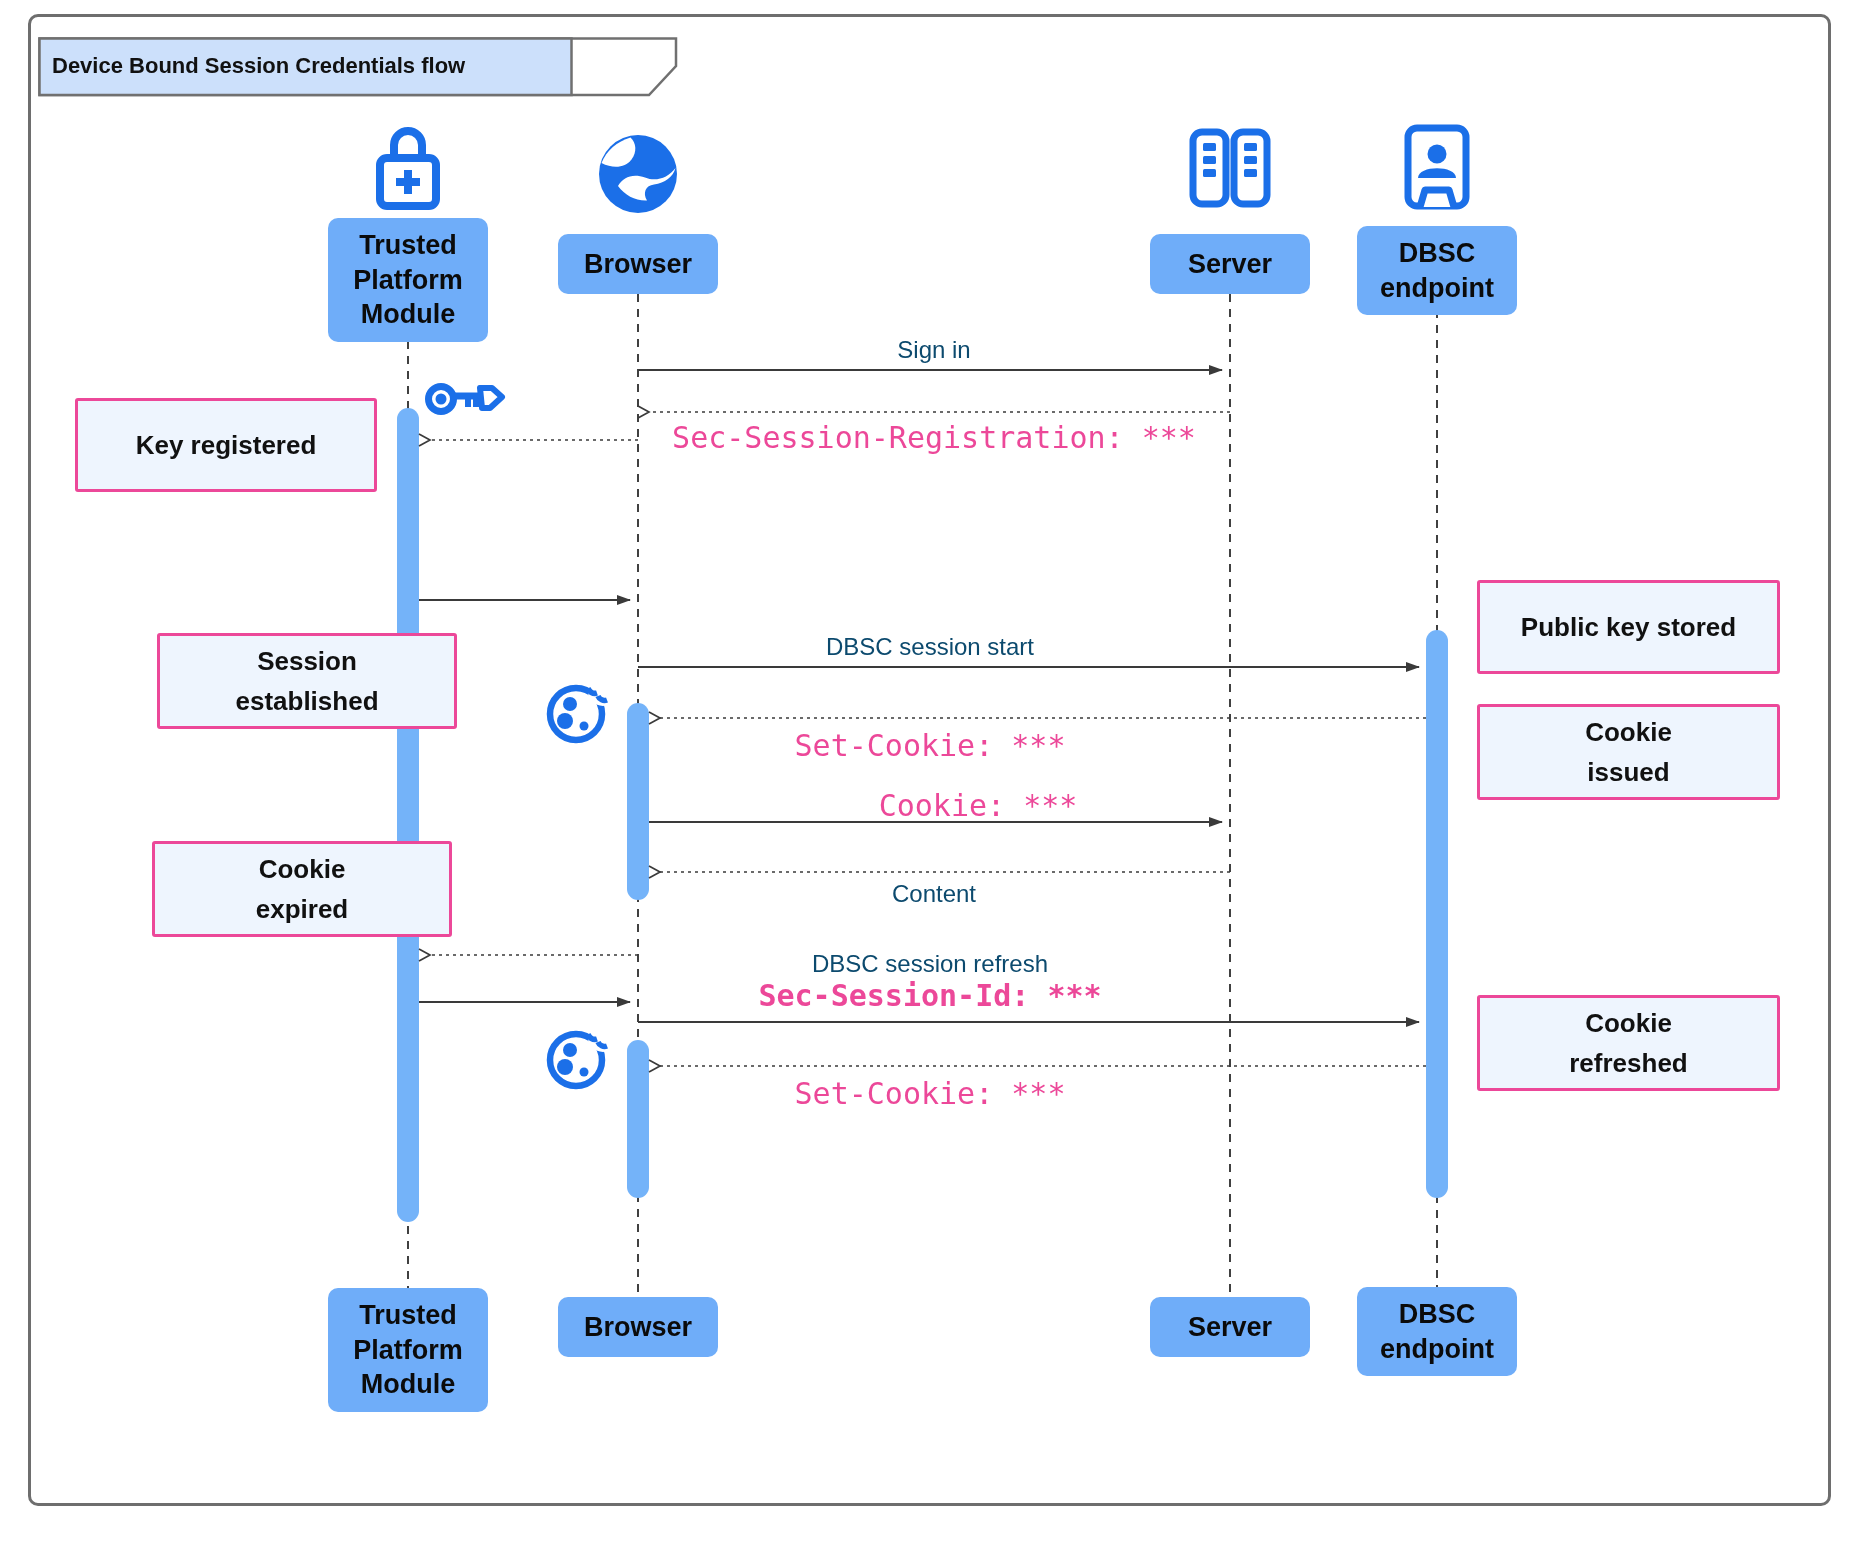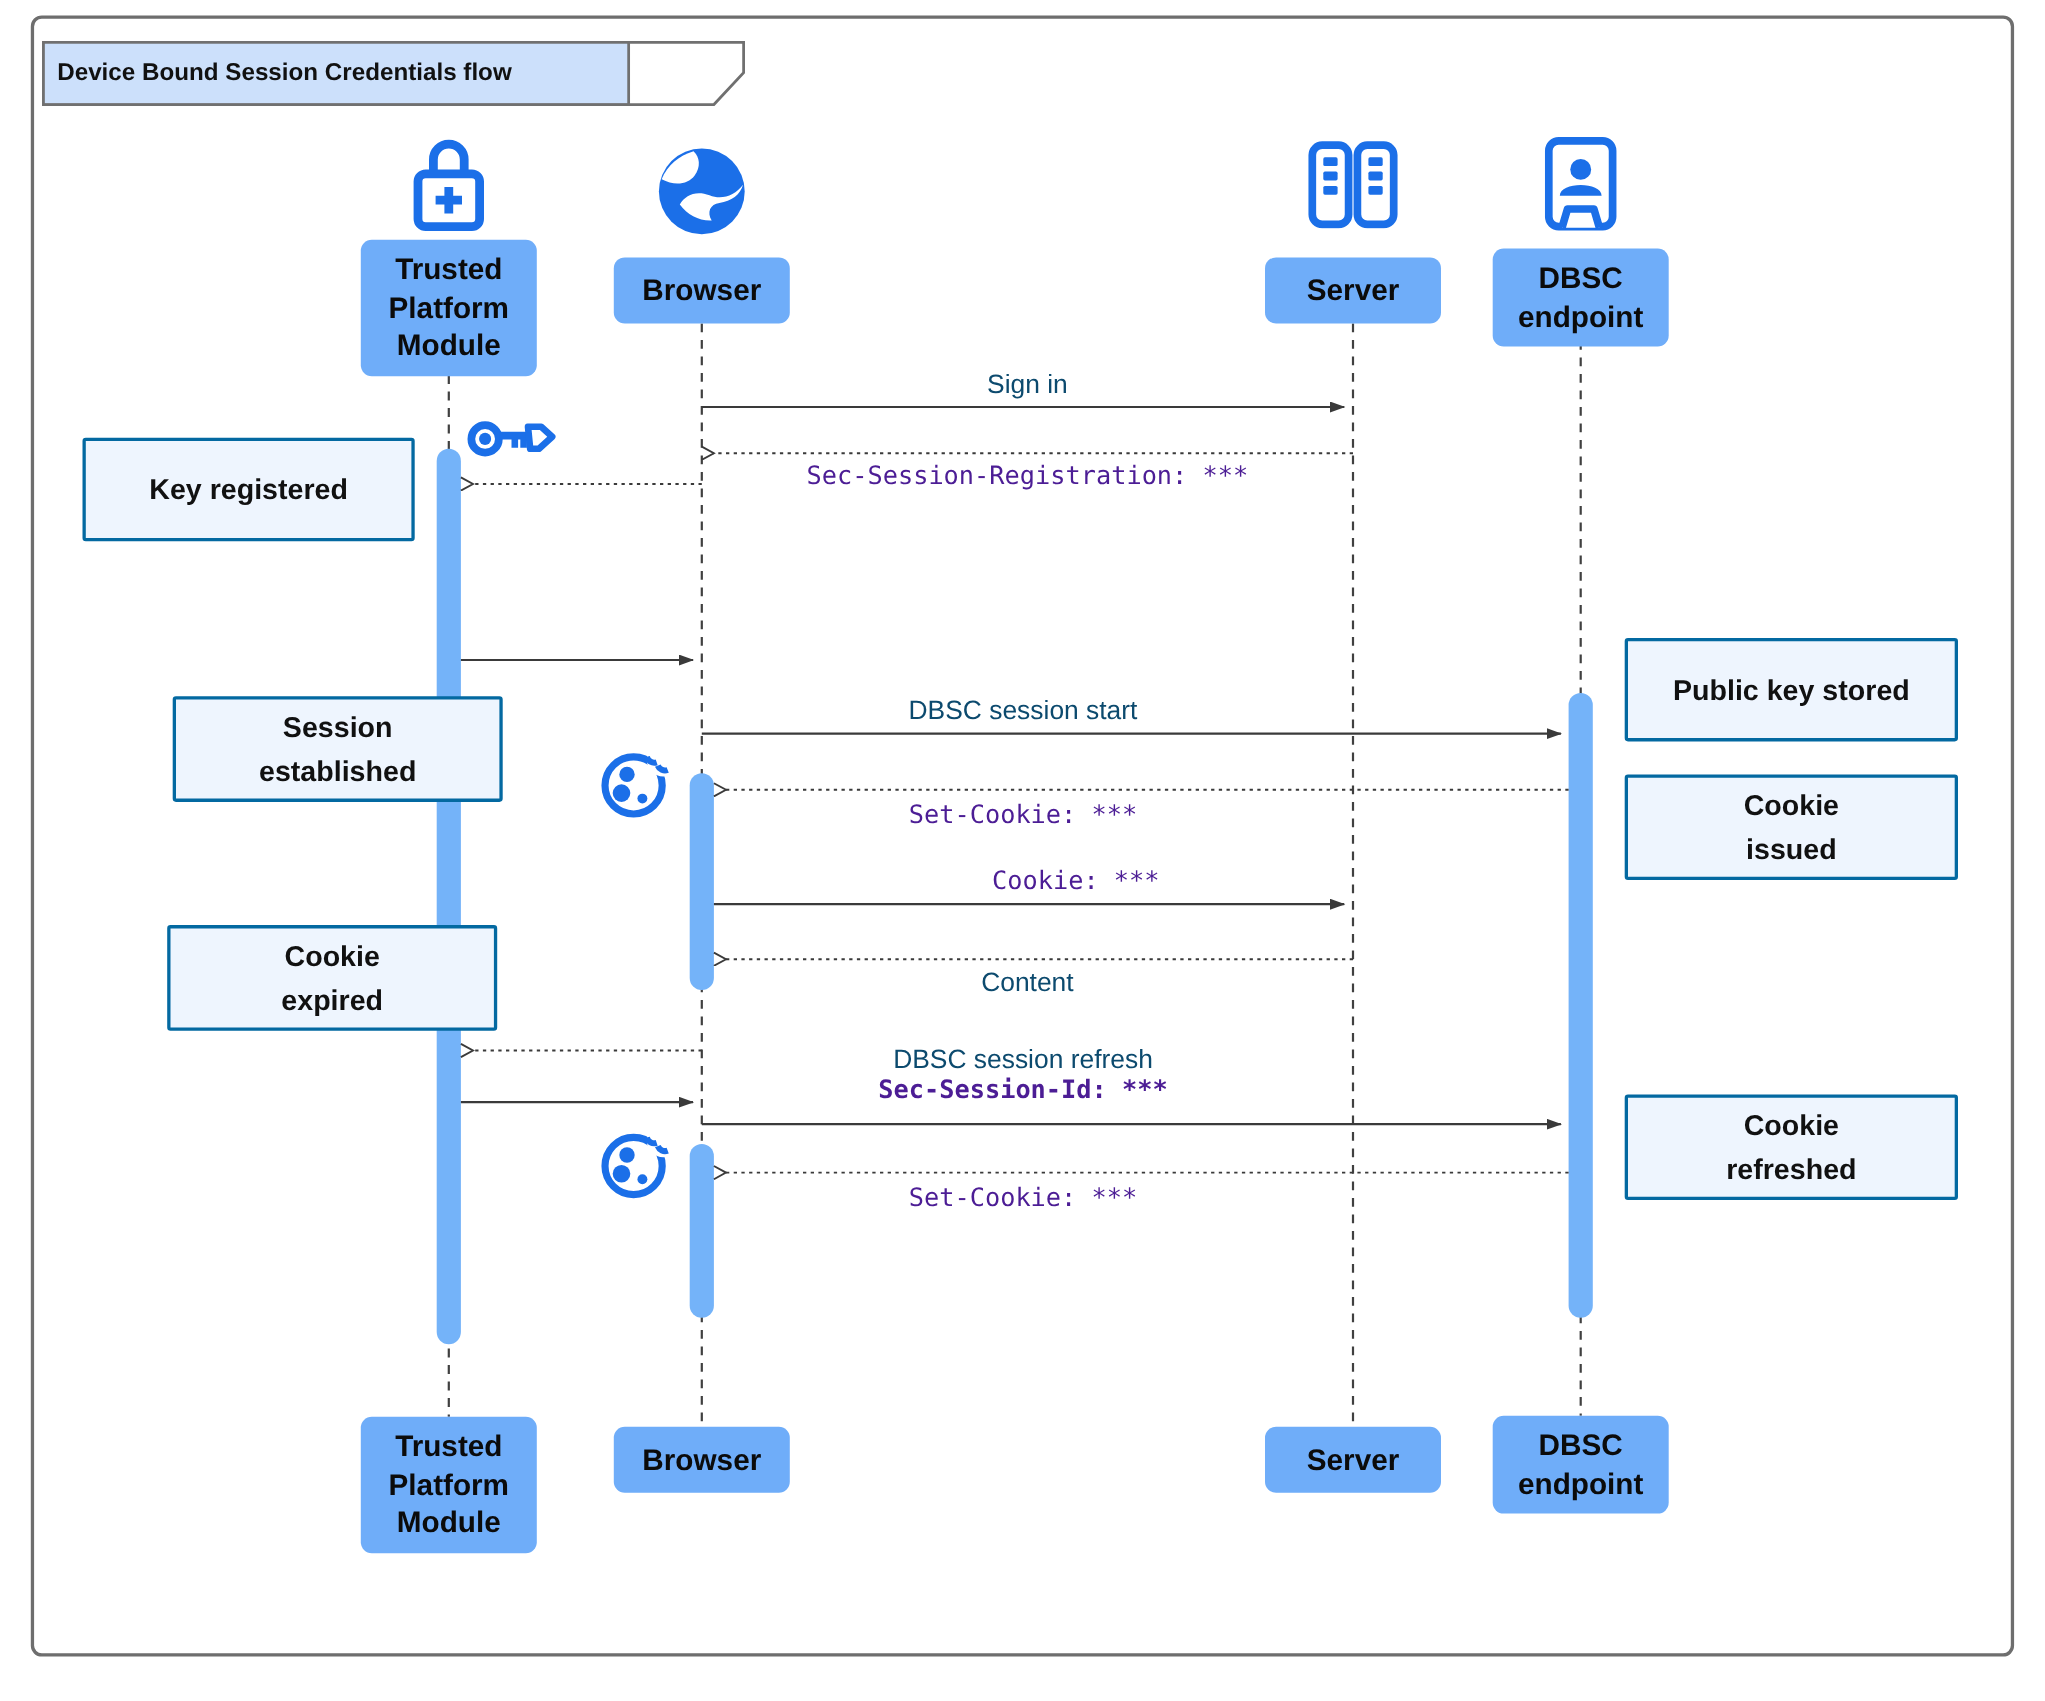--- a/index.html
+++ b/index.html
@@ -4,33 +4,33 @@
 <style>
   html,body{margin:0;padding:0;background:#ffffff;}
   .canvas{position:relative;width:1859px;height:1546px;background:#fff;overflow:hidden;
           font-family:"Liberation Sans",sans-serif;}
   .frame{position:absolute;left:28px;top:14px;width:1797px;height:1486px;
          border:3px solid #6e6e6e;border-radius:10px;background:#fff;}
   .title-tab{position:absolute;left:38px;top:37px;width:640px;height:60px;}
   .title-text{position:absolute;left:52px;top:37px;width:505px;height:58px;
               display:flex;align-items:center;font-weight:bold;font-size:22px;color:#111;}
   .overlay{position:absolute;left:0;top:0;}
-  .note{position:absolute;box-sizing:border-box;background:#eef5fe;border:3px solid #0369a1;
+  .note{position:absolute;box-sizing:border-box;background:#eef5fe;border:3px solid #ec4899;
         border-radius:3px;display:flex;align-items:center;justify-content:center;text-align:center;
         font-weight:bold;font-size:26px;color:#111;line-height:1.55;white-space:pre-line;}
   .actor{position:absolute;box-sizing:border-box;background:#6fadf9;border-radius:10px;
          display:flex;align-items:center;justify-content:center;text-align:center;
          font-weight:bold;font-size:27px;color:#0b0b0b;line-height:1.28;white-space:pre-line;
          padding:10px 6px;}
   .icon{position:absolute;}
   .msg{position:absolute;transform:translateX(-50%);white-space:nowrap;
        font-size:24px;color:#0c4a6e;text-align:center;}
   .msg-mono{position:absolute;transform:translateX(-50%);white-space:nowrap;
        font-family:"DejaVu Sans Mono","Liberation Mono",monospace;
-       font-size:23px;color:#4c1d95;text-align:center;}
+       font-size:30px;color:#ec4899;text-align:center;}
 </style>
 </head>
 <body>
 
 <div class="canvas">
 
   <div class="frame"></div>
 
   <svg class="overlay" width="1859" height="1546">
     <defs>

